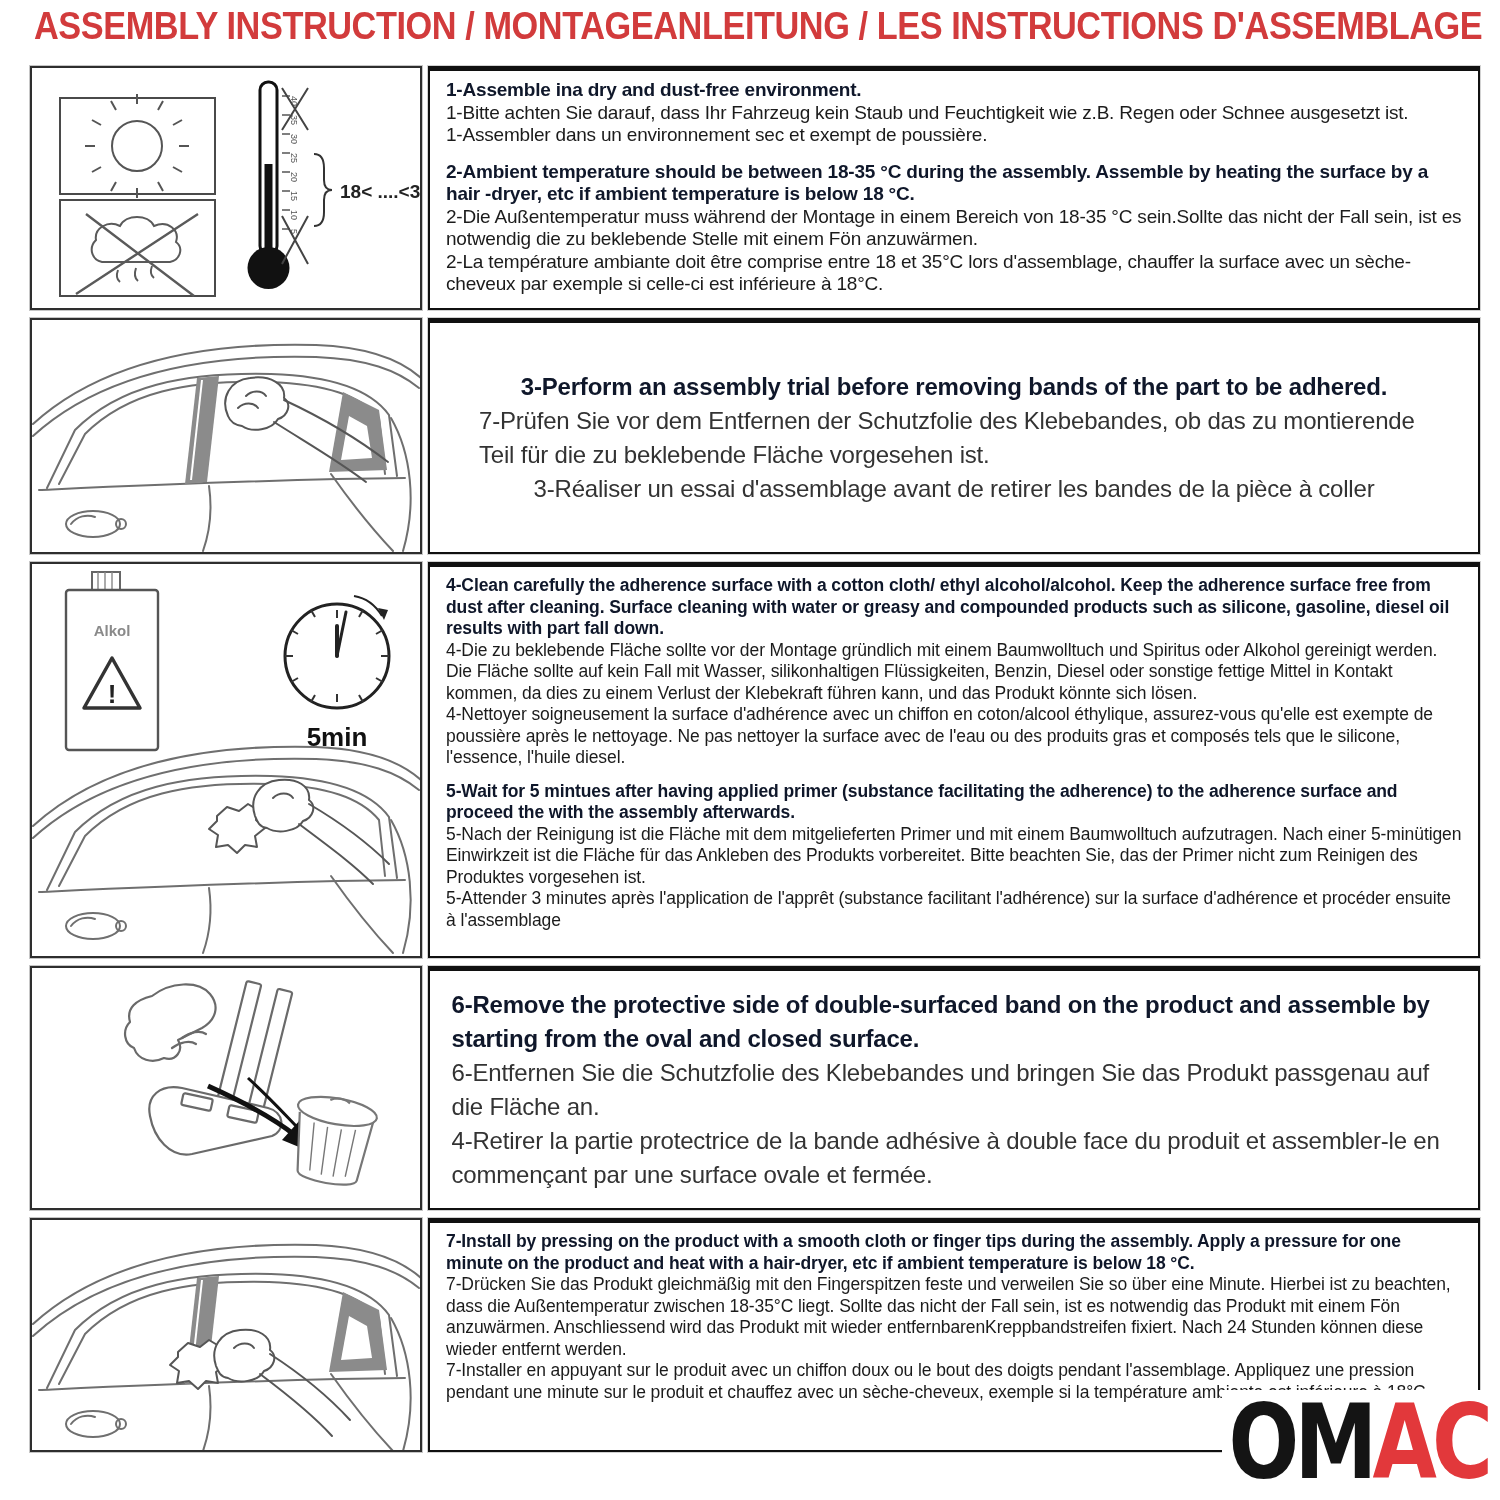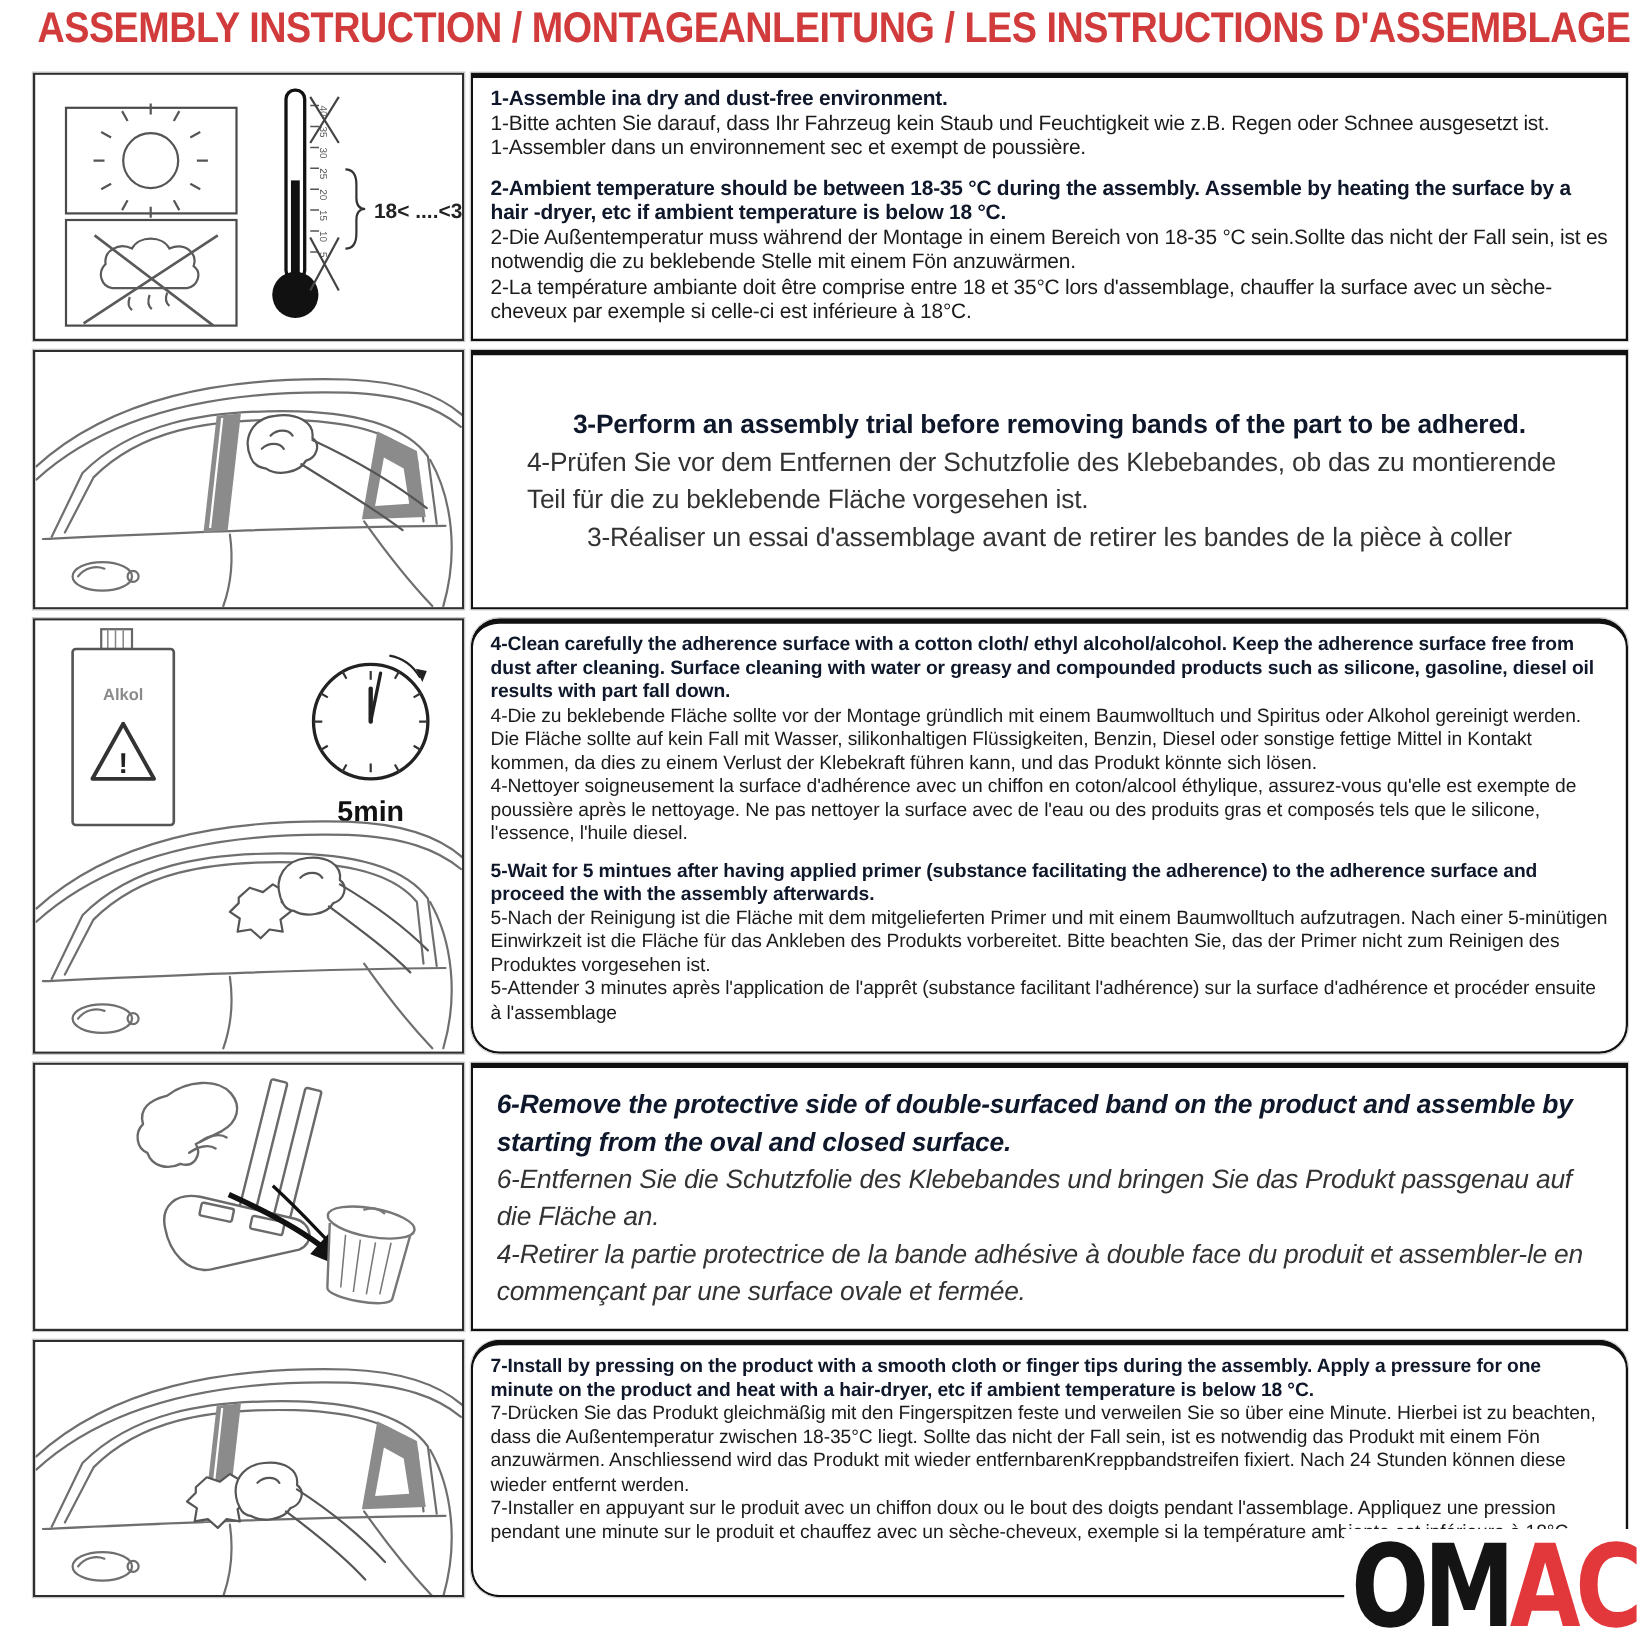--- a/index.html
+++ b/index.html
@@ -18,27 +18,27 @@
     border:2px solid #101010;border-top-width:5px;outline:1px solid #d2d2d2;
     box-sizing:border-box;overflow:hidden;
   }
   .r1{top:66px;height:244px;}
   .r2{top:318px;height:236px;}
   .r3{top:562px;height:396px;}
   .r4{top:966px;height:244px;}
   .r5{top:1218px;height:234px;}
   .txtbox p{margin:0;}
   .t-sm{font-size:19px;line-height:22.5px;letter-spacing:-0.2px;padding:8px 16px;}
-  .t-xs{font-size:17.5px;line-height:21.5px;letter-spacing:-0.1px;padding:8px 16px;border-radius:26px;}
+  .t-xs{font-size:17.5px;line-height:21.5px;letter-spacing:-0.1px;padding:8px 16px;}
   .t-lg{font-size:24px;line-height:34px;letter-spacing:-0.2px;padding:8px 18px;display:flex;flex-direction:column;justify-content:center;color:#333;align-items:center;}
   .b{font-weight:700;color:#0f172a;}
   .gap-lg{height:14px;}
   .gap-xs{height:12px;}
   .w-r2{max-width:950px;}
-  .w-r4{max-width:1005px;font-style:italic;}
+  .w-r4{max-width:1005px;}
   .logo{
     position:absolute;left:1222px;top:1390px;width:272px;height:106px;background:#fff;
     display:flex;justify-content:center;
   }
   .logo-text{
     font-family:"DejaVu Sans",sans-serif;font-weight:900;font-size:104px;letter-spacing:-6px;
     transform:scaleX(0.80);transform-origin:center;white-space:nowrap;line-height:1;
   }
   .logo-black{color:#141414;}
   .logo-red{color:#e2383b;}
@@ -132,21 +132,21 @@
       <path d="M196,96 C188,78 198,60 218,58 C238,55 254,64 252,78 C260,84 256,96 246,99 C240,110 220,113 210,106 C202,105 198,101 196,96 Z"></path>
       <path d="M214,76 C220,70 230,70 234,76" fill="none"></path>
       <path d="M206,88 C212,82 222,82 226,88" fill="none"></path>
       <path d="M252,80 C295,100 325,118 356,142" fill="none"></path>
       <path d="M242,102 C280,126 308,142 334,162" fill="none"></path>
     </g>
   </svg>
 </div>
 <div class="txtbox r2 t-lg">
   <p class="b w-r2">3-Perform an assembly trial before removing bands of the part to be adhered.</p>
-  <p class="w-r2">4-Prüfen Sie vor dem Entfernen der Schutzfolie des Klebebandes, ob das zu montierende Teil für die zu beklebende Fläche vorgesehen ist.</p>
+  <p class="w-r2">7-Prüfen Sie vor dem Entfernen der Schutzfolie des Klebebandes, ob das zu montierende Teil für die zu beklebende Fläche vorgesehen ist.</p>
   <p class="w-r2">3-Réaliser un essai d'assemblage avant de retirer les bandes de la pièce à coller</p>
 </div>
 
 <div class="imgbox r3">
   <svg viewBox="0 0 388 392" width="388" height="392">
     <g>
       <rect x="60" y="8" width="28" height="18" fill="#fff" stroke="#666" stroke-width="2"></rect>
       <path d="M66,8 v18 M73,8 v18 M80,8 v18" stroke="#888" stroke-width="1.4"></path>
       <rect x="34" y="26" width="92" height="160" rx="3" fill="#fff" stroke="#555" stroke-width="2.4"></rect>
       <text x="80" y="72" font-size="15" font-weight="700" fill="#8a8a8a" text-anchor="middle">Alkol</text>

